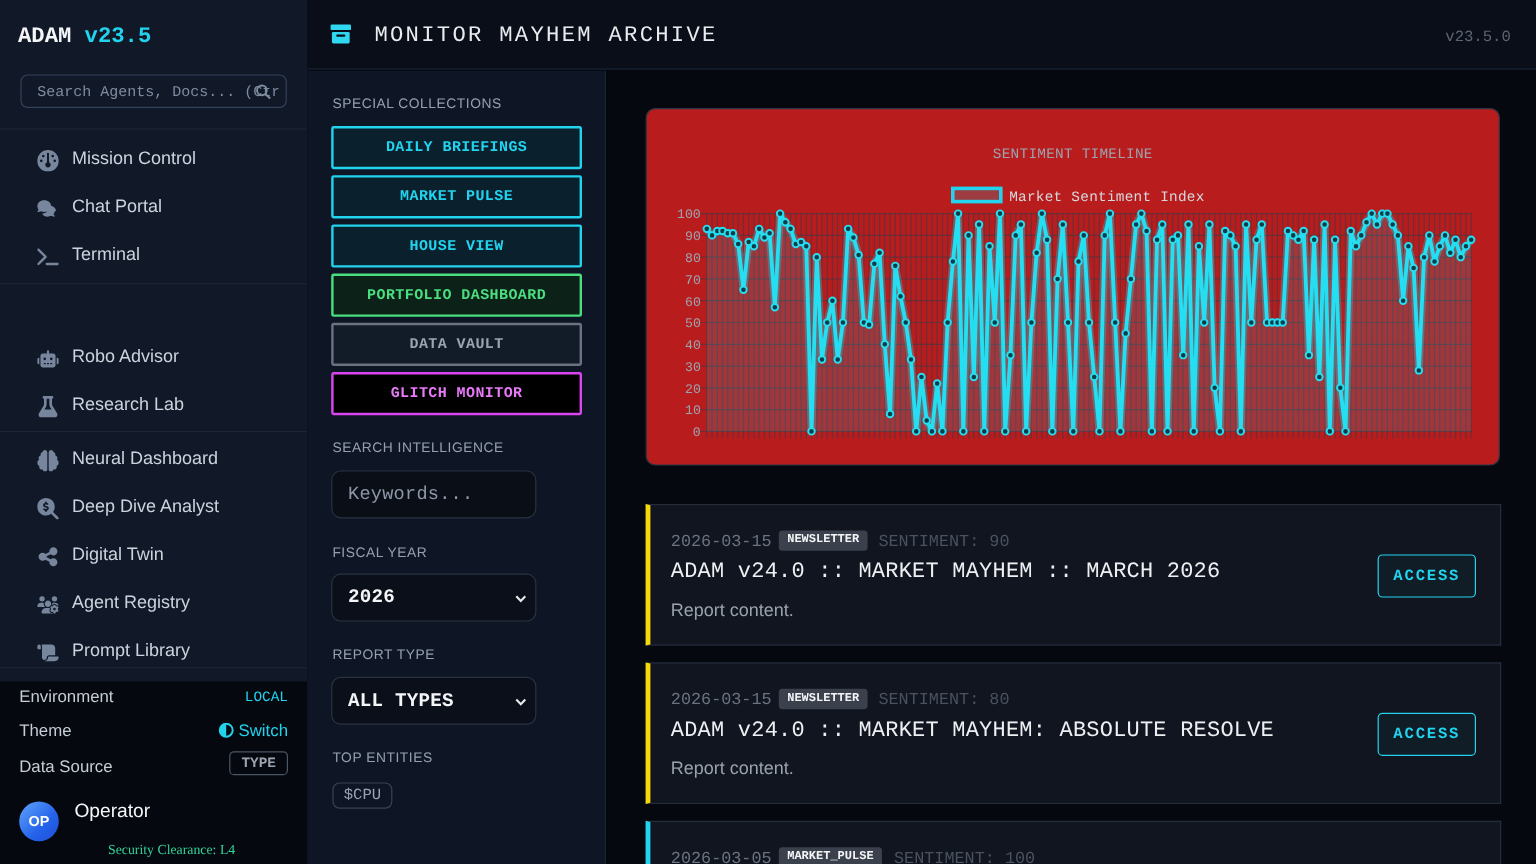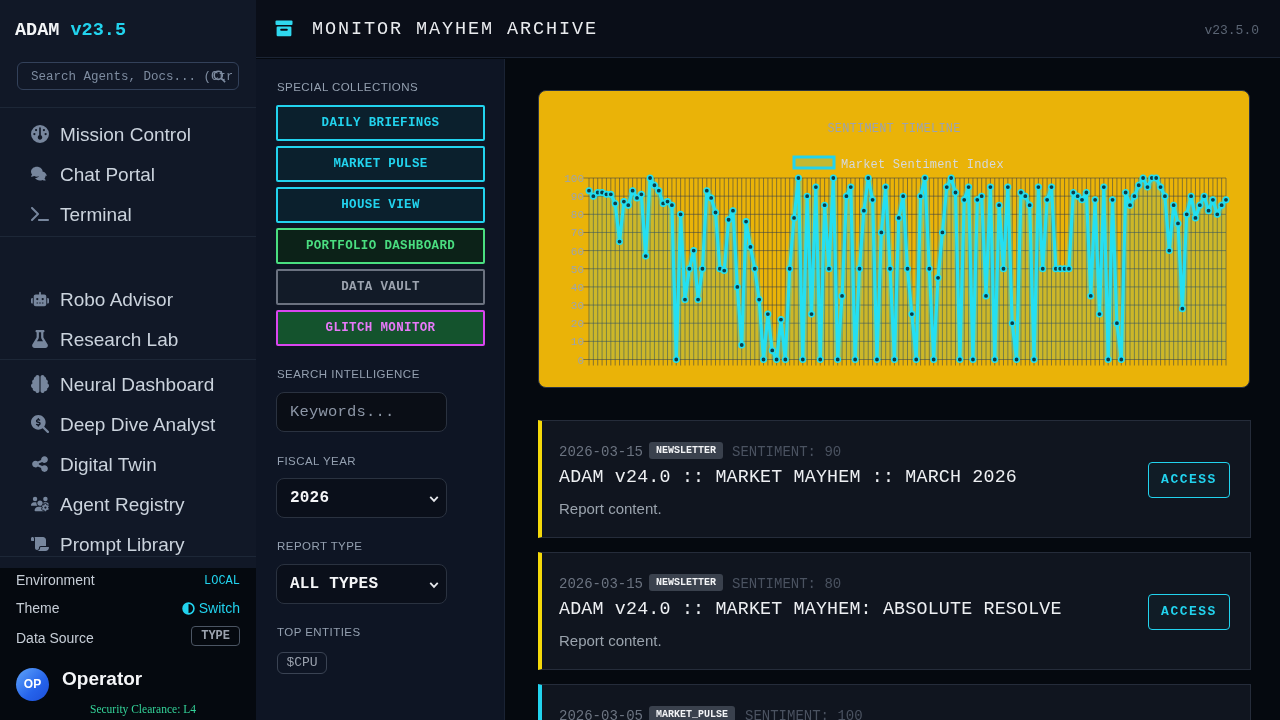--- a/index.html
+++ b/index.html
@@ -10,52 +10,52 @@
 
 #sidebar { position:absolute; left:0; top:0; width:256px; height:568px; background:#111827; }
 #logo { position:absolute; left:15px; top:20px; font-family:"Liberation Mono", monospace; font-size:18.5px; font-weight:bold; color:#f3f5f7; letter-spacing:0px; }
 #logo .ver { color:#22d3ee; }
 #searchbox { position:absolute; left:17px; top:62px; width:222px; height:28px; border:1px solid #33415a; border-radius:6px; }
 #searchbox .ph { position:absolute; left:13px; top:7px; font-family:"Liberation Mono", monospace; font-size:12.5px; color:#7e8ca0; white-space:nowrap; overflow:hidden; width:201px; }
 #searchbox svg { position:absolute; right:11px; top:6px; }
 .sdiv { position:absolute; left:0; width:256px; height:1px; background:#1d2737; }
 .nav-item { position:absolute; left:0; width:256px; height:40px; }
 .nav-item .nicon { position:absolute; left:31px; top:11px; width:18px; height:18px; }
-.nav-item .nlabel { position:absolute; left:60px; top:10px; font-size:19px; color:#cbd3dd; }
+.nav-item .nlabel { position:absolute; left:60px; top:10px; font-size:15px; color:#cbd3dd; }
 
 .frow { position:absolute; left:16px; width:224px; height:20px; }
 .frow .fl { position:absolute; left:0; top:0; font-size:14px; color:#c6cdd6; }
 .frow .fr { position:absolute; right:0; top:0; }
 #avatar { position:absolute; left:16px; top:668px; width:33px; height:33px; border-radius:50%; background:linear-gradient(135deg,#60a5fa 0%,#2563eb 60%,#1d4ed8 100%); text-align:center; }
 #avatar span { font-size:12px; font-weight:bold; color:#fff; line-height:33px; }
-#opname { position:absolute; left:62px; top:668px; font-size:19px; font-weight:bold; color:#f5f6f8; }
+#opname { position:absolute; left:62px; top:668px; font-size:16px; font-weight:normal; color:#f5f6f8; }
 #opsec { position:absolute; left:62px; top:703px; font-family:Liberation Serif, serif; font-size:11.5px; color:#34d399;margin-left:28px; }
 
 
 #header { position:absolute; left:256px; top:0; width:1024px; height:58px; background:#0a0e18; border-bottom:1px solid #1b2434; }
 #htitle { position:absolute; left:56px; top:19px; font-family:"Liberation Mono", monospace; font-size:18.5px; color:#e9ebee; letter-spacing:1.9px; }
 #hver { position:absolute; right:21px; top:23px; font-family:"Liberation Mono", monospace; font-size:13px; color:#5b6574; }
 #hicon { position:absolute; left:19px; top:20px; }
 
 
 #filters { position:absolute; left:256px; top:59px; width:249px; height:661px; background:#0e1524; border-right:1px solid #1a2334; }
 .flabel { position:absolute; left:21px; font-size:11.5px; color:#94a0b0; letter-spacing:0.45px; }
 .cbtn { position:absolute; left:20px; width:209px; height:36px; border-radius:2px; text-align:center; font-family:"Liberation Mono", monospace; font-size:12.5px; font-weight:bold; letter-spacing:0.35px; line-height:33px; }
 .cbtn.cyan { border:2px solid #22d3ee; color:#22d3ee; background:#0b202d; }
 .cbtn.green { border:2px solid #4ade80; color:#4ade80; background:#0c2218; }
 .cbtn.gray { border:2px solid #6b7280; color:#9ca3af; background:#121b28; }
-.cbtn.mag { border:2px solid #d946ef; color:#e879f9; background:#14532d; }
+.cbtn.mag { border:2px solid #d946ef; color:#e879f9; background:#000000; }
 .finput { position:absolute; left:20px; width:171px; height:40px; background:#0a0e16; border:1px solid #2a3240; border-radius:8px; font-family:"Liberation Mono", monospace; }
 .finput .itxt { position:absolute; left:13px; top:10px; font-size:15.5px; letter-spacing:0.2px; }
 .chev { position:absolute; right:7px; top:16px; width:10px; height:8px; }
 #tag { position:absolute; left:21px; width:50px; height:22px; border:1px solid #3a4353; border-radius:6px; text-align:center; font-family:"Liberation Mono", monospace; font-size:13px; color:#9ca3af; line-height:20px; }
 
 
 #main { position:absolute; left:506px; top:59px; width:774px; height:661px; background:#05090f; }
-#chartpanel { position:absolute; left:32px; top:31px; width:712px; height:298px; background:#eab308; border:1px solid #2a3444; border-radius:8px; }
+#chartpanel { position:absolute; left:32px; top:31px; width:712px; height:298px; background:#b91c1c; border:1px solid #2a3444; border-radius:8px; }
 .card { position:absolute; left:32px; width:713px; height:118px; background:#10151f; border:1px solid #252c3a; border-left:4px solid #f5d90a; }
 .card .date { position:absolute; left:17px; top:23px; font-family:"Liberation Mono", monospace; font-size:14px; color:#6b7380; }
 .card .badge { position:absolute; left:107px; top:21px; height:17px; background:#3a414d; border-radius:3px; font-family:"Liberation Mono", monospace; font-size:10px; font-weight:bold; color:#f3f4f6; letter-spacing:0px; line-height:17px; padding:0 7px; }
 .card .sent { position:absolute; top:23px; font-family:"Liberation Mono", monospace; font-size:14px; color:#4a5260; }
 .card .title { position:absolute; left:17px; top:46px; font-family:"Liberation Mono", monospace; font-size:18.3px; color:#edeff2; letter-spacing:0.2px; }
 .card .rc { position:absolute; left:17px; top:79px; font-size:15px; color:#9aa3ad; }
 .card .access { position:absolute; right:20px; top:41px; width:82px; height:36px; border:1px solid #22d3ee; border-radius:4px; text-align:center; font-family:"Liberation Mono", monospace; font-size:13px; font-weight:bold; color:#22d3ee; letter-spacing:1.5px; line-height:34px; background:rgba(34,211,238,0.04); }
 </style>
 </head>
 <body>

